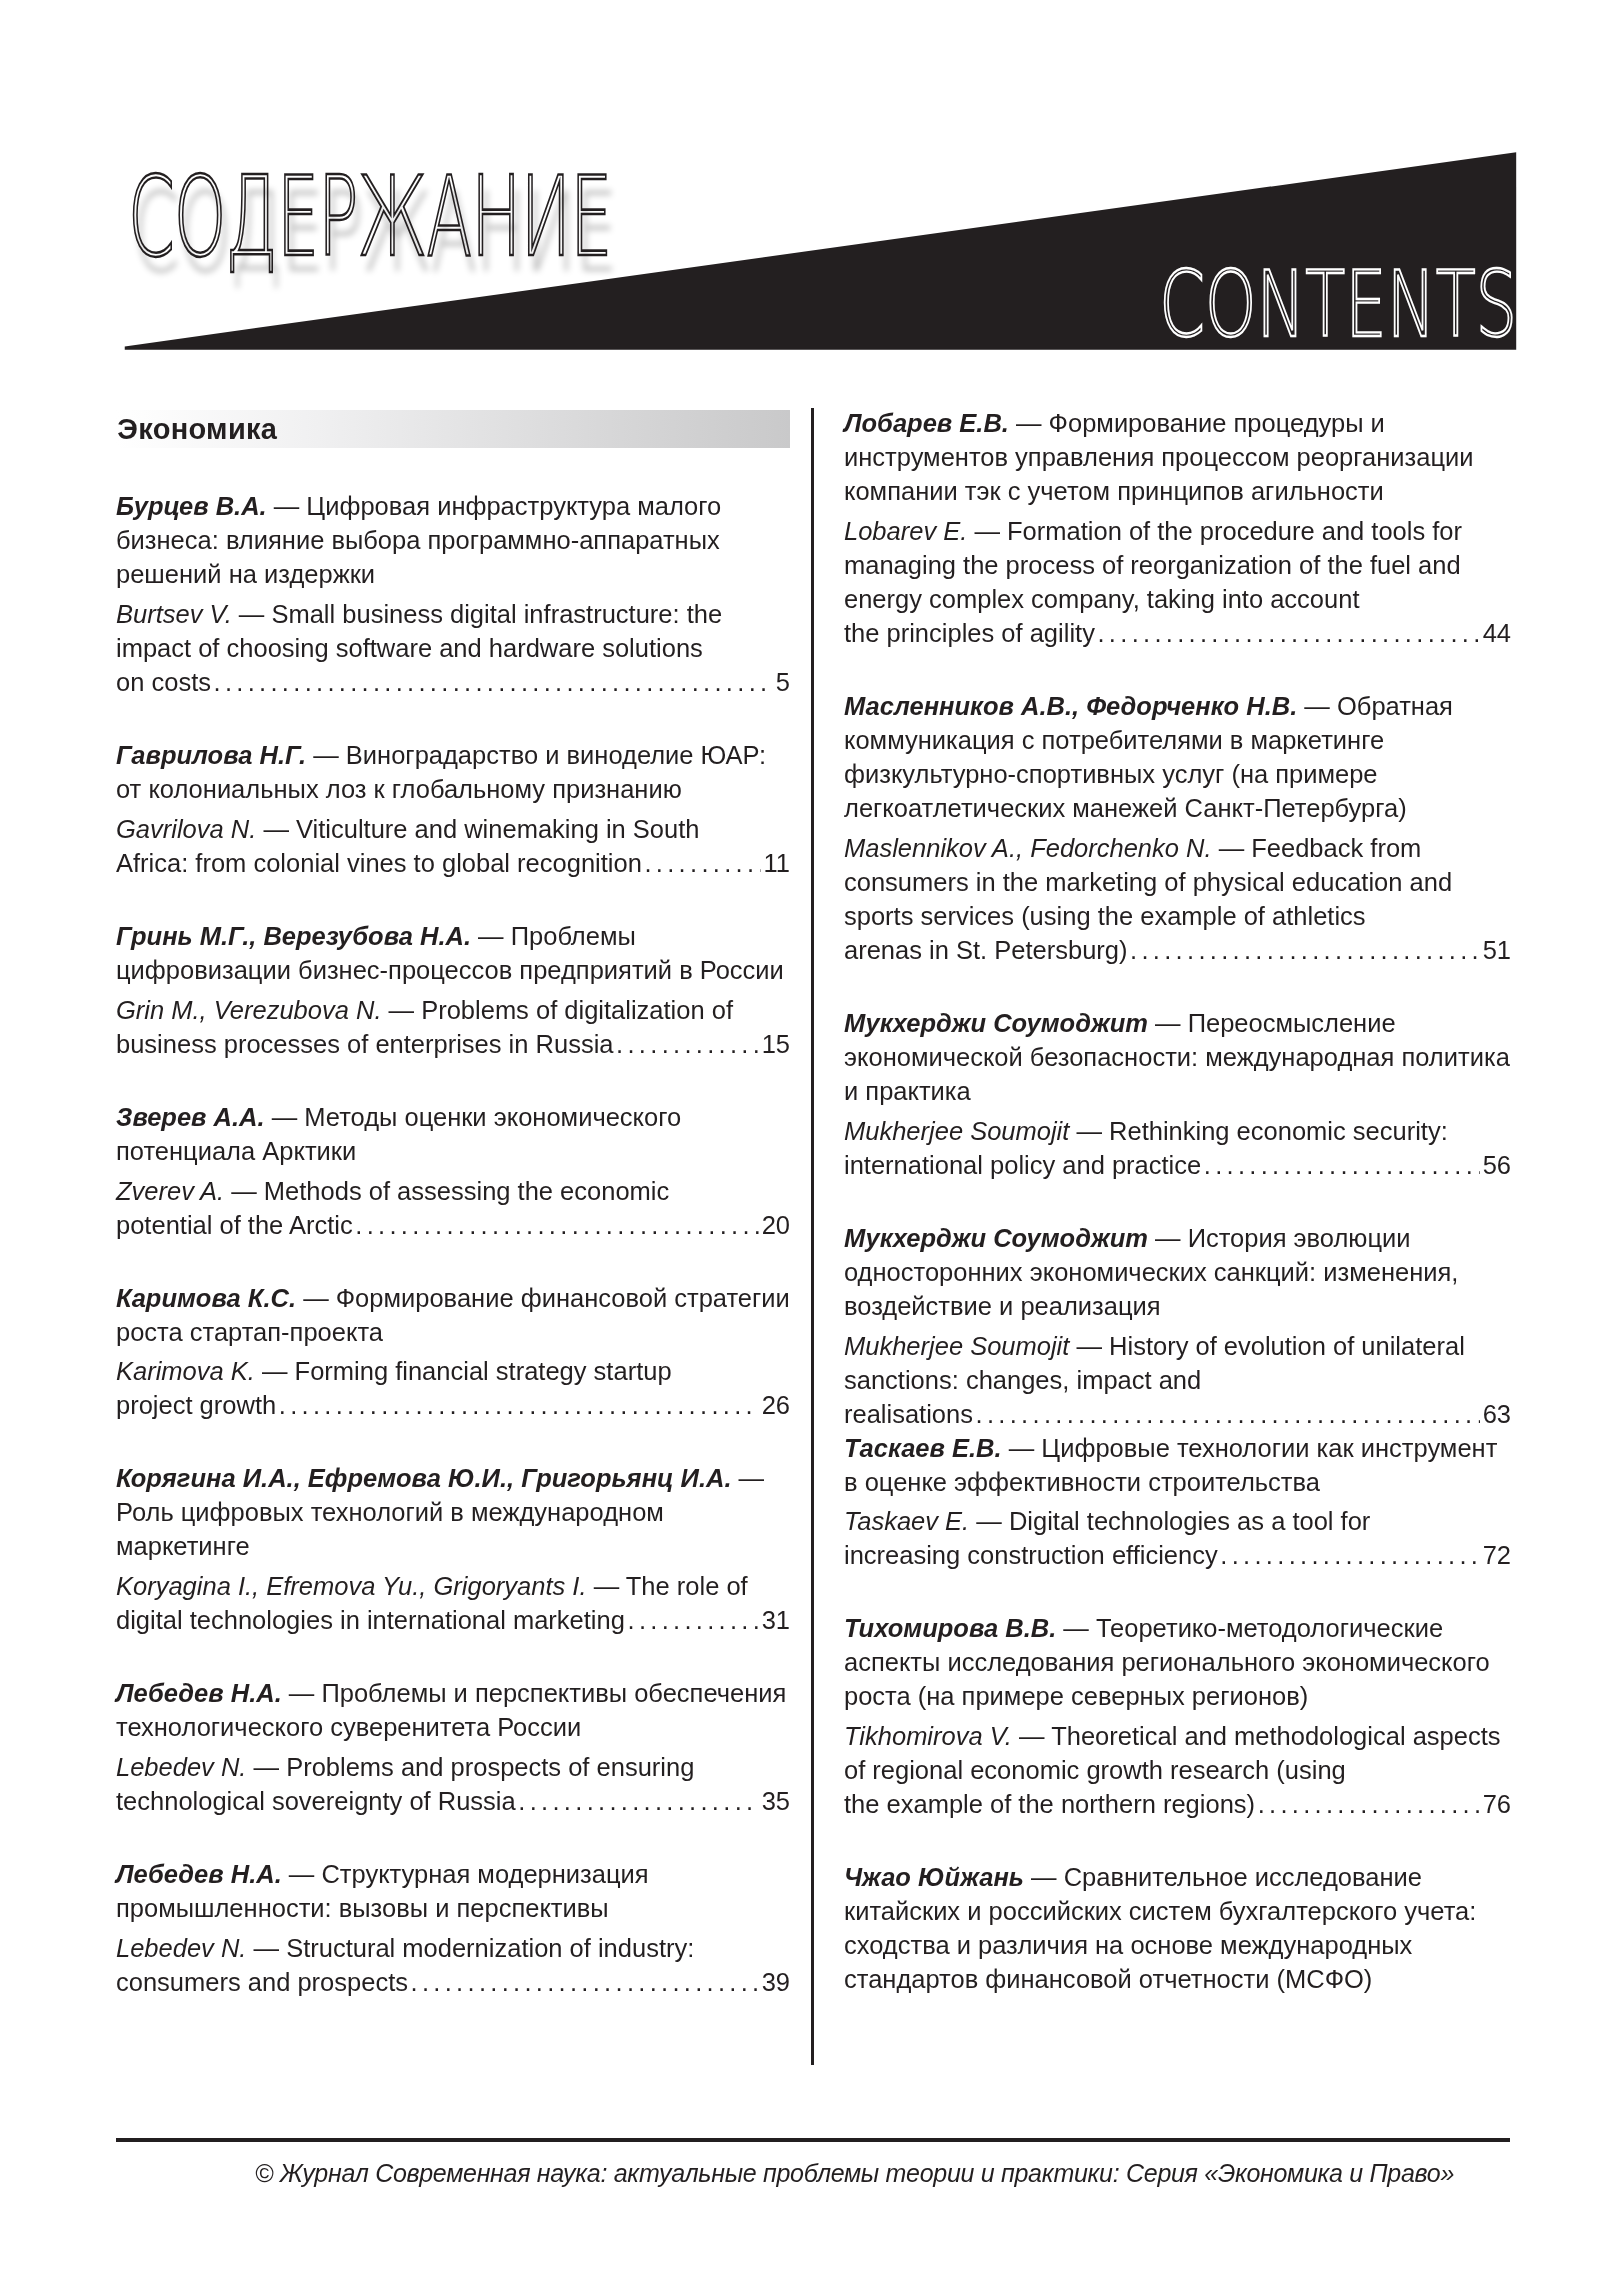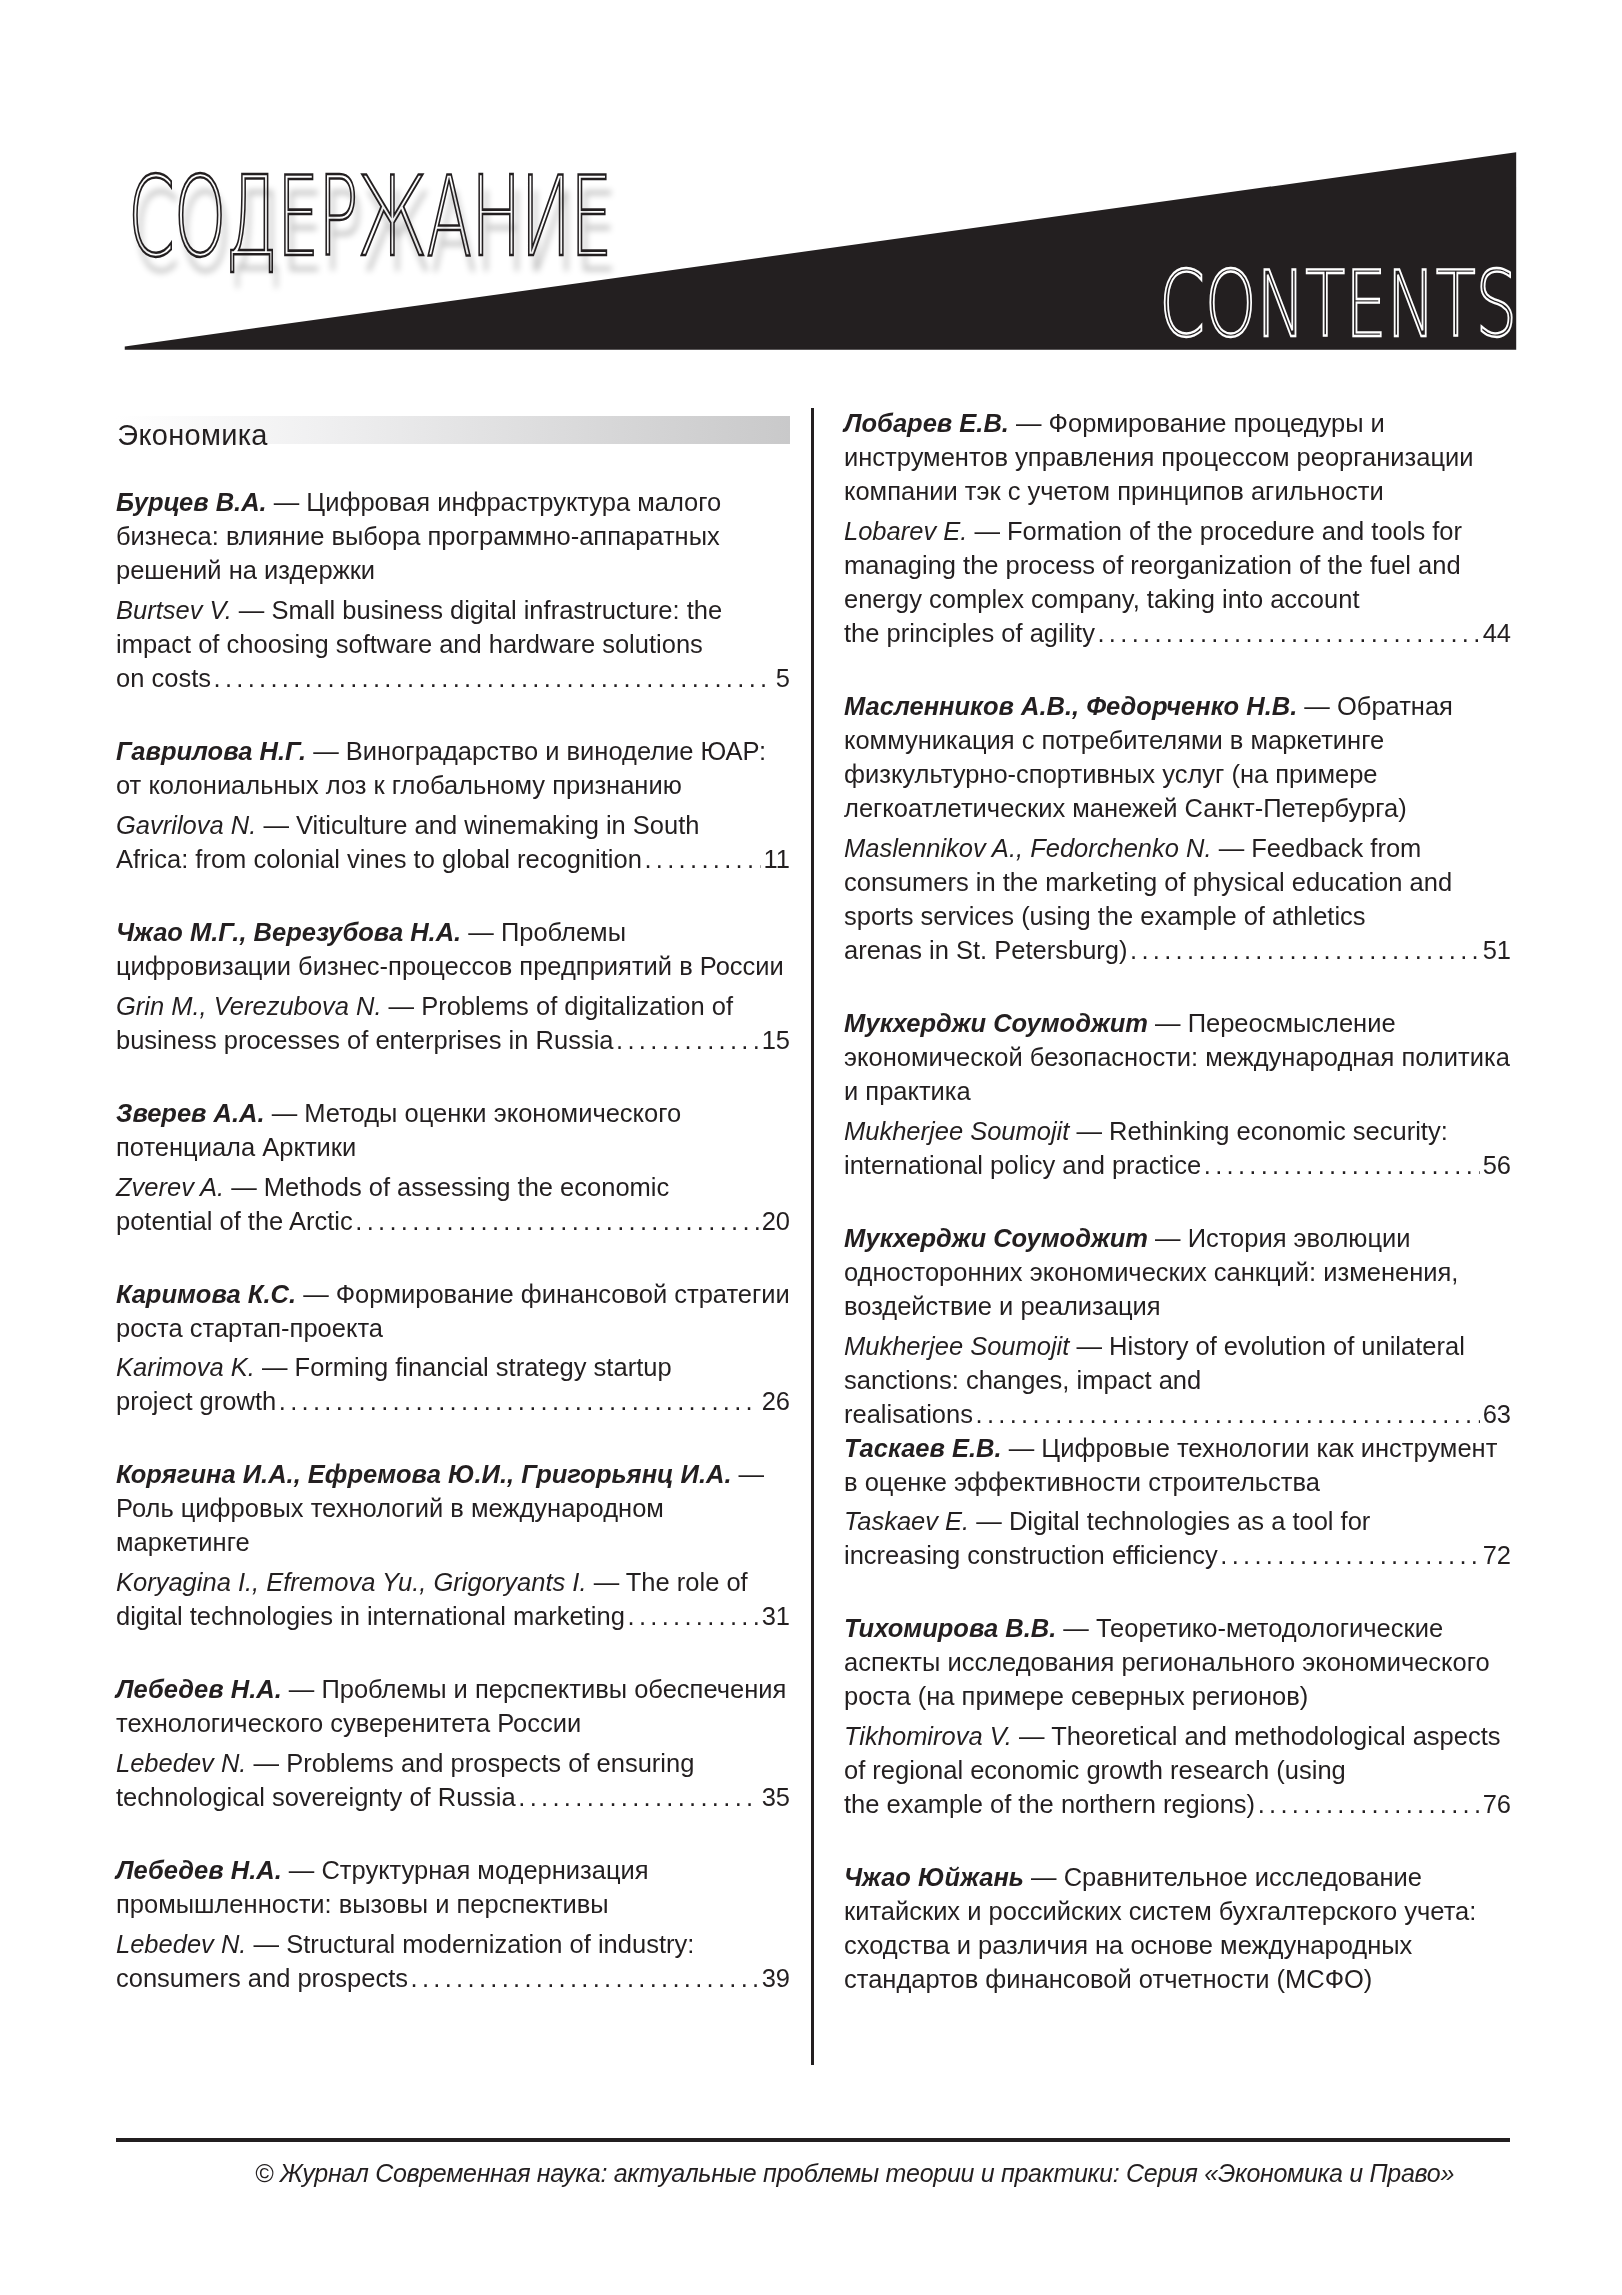--- a/index.html
+++ b/index.html
@@ -28,23 +28,23 @@
   }
   
   .col { position: absolute; top: 406px; }
   .col-left { left: 116px; width: 674px; }
   .col-right { left: 844px; width: 667px; }
   .divider {
     position: absolute; left: 811px; top: 408px; width: 2.6px; height: 1657px;
     background: #231f20;
   }
   .section-head {
-    height: 28px; margin-top: 10px;
+    height: 38px; margin-top: 4px;
     background: linear-gradient(to right, #ffffff 0%, #f0f0f1 30%, #d6d6d7 75%, #c9c9ca 100%);
-    font-size: 29px; font-weight: 400; line-height: 38px; padding-left: 1.3px;
+    font-size: 29px; font-weight: 700; line-height: 38px; padding-left: 1.3px;
     letter-spacing: 0.3px;
   }
   .entry { font-size: 25.5px; line-height: 34px; }
   .entry p { margin: 0; }
   .entry .ru { margin-bottom: 5.9px; }
   .entry .auth-ru { font-weight: bold; font-style: italic; }
   .entry .auth-en { font-style: italic; }
   .page-line { display: flex; align-items: baseline; }
   .page-line .last-text { white-space: nowrap; }
   .page-line .dots {
@@ -95,21 +95,21 @@
     <div class="en">
       <span class="en-main" style="display: block;"><span class="auth-en">Gavrilova N.</span> <span>—</span> <span>Viticulture and winemaking in South</span></span>
       <div class="page-line">
         <span class="last-text">Africa: from colonial vines to global recognition</span>
         <span class="dots"></span>
         <span class="pg">11</span>
       </div>
     </div>
   </div>
       <div class="entry" style="margin-top: 39px;">
-    <p class="ru"><span class="auth-ru">Чжао М.Г., Верезубова Н.А.</span> <span>—</span> <span>Проблемы цифровизации бизнес-процессов предприятий в России</span></p>
+    <p class="ru"><span class="auth-ru">Гринь М.Г., Верезубова Н.А.</span> <span>—</span> <span>Проблемы цифровизации бизнес-процессов предприятий в России</span></p>
     <div class="en">
       <span class="en-main" style="display: block;"><span class="auth-en">Grin M., Verezubova N.</span> <span>—</span> <span>Problems of digitalization of</span></span>
       <div class="page-line">
         <span class="last-text">business processes of enterprises in Russia</span>
         <span class="dots"></span>
         <span class="pg">15</span>
       </div>
     </div>
   </div>
       <div class="entry" style="margin-top: 39px;">

